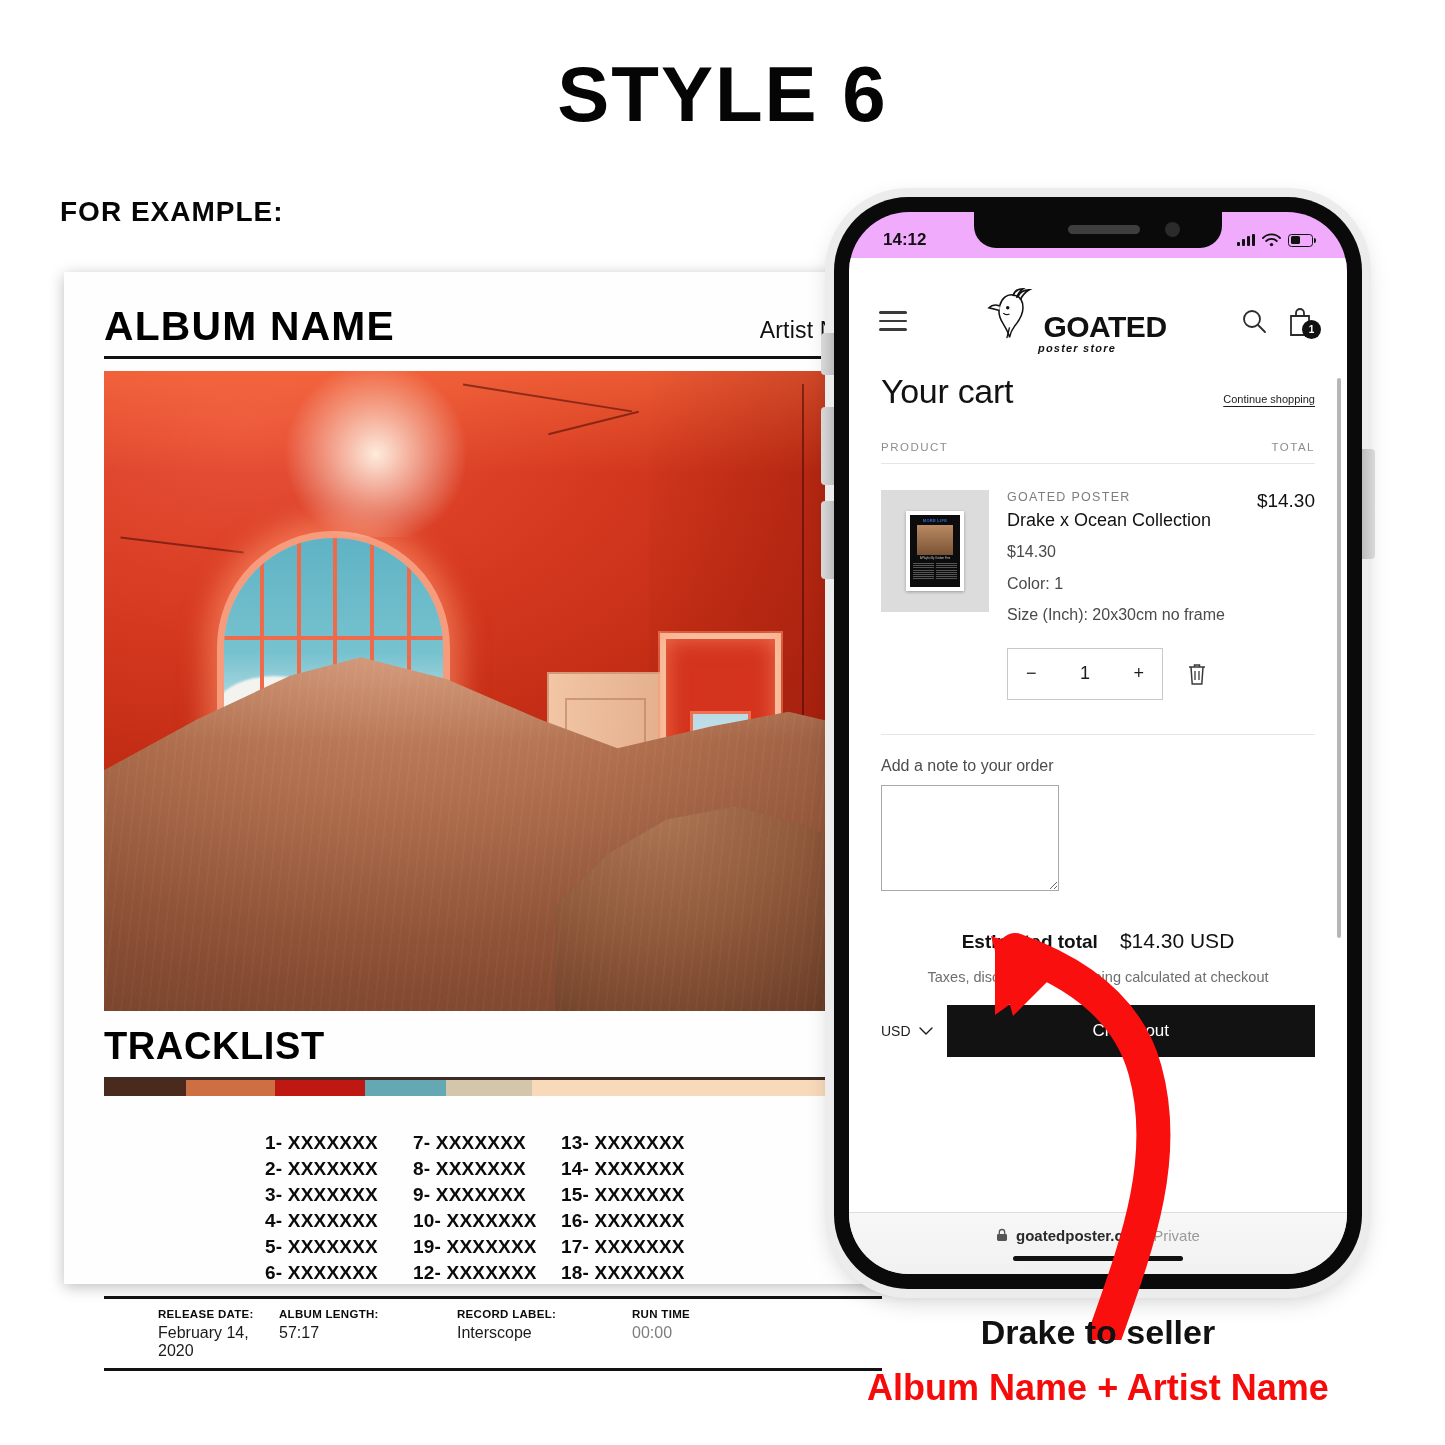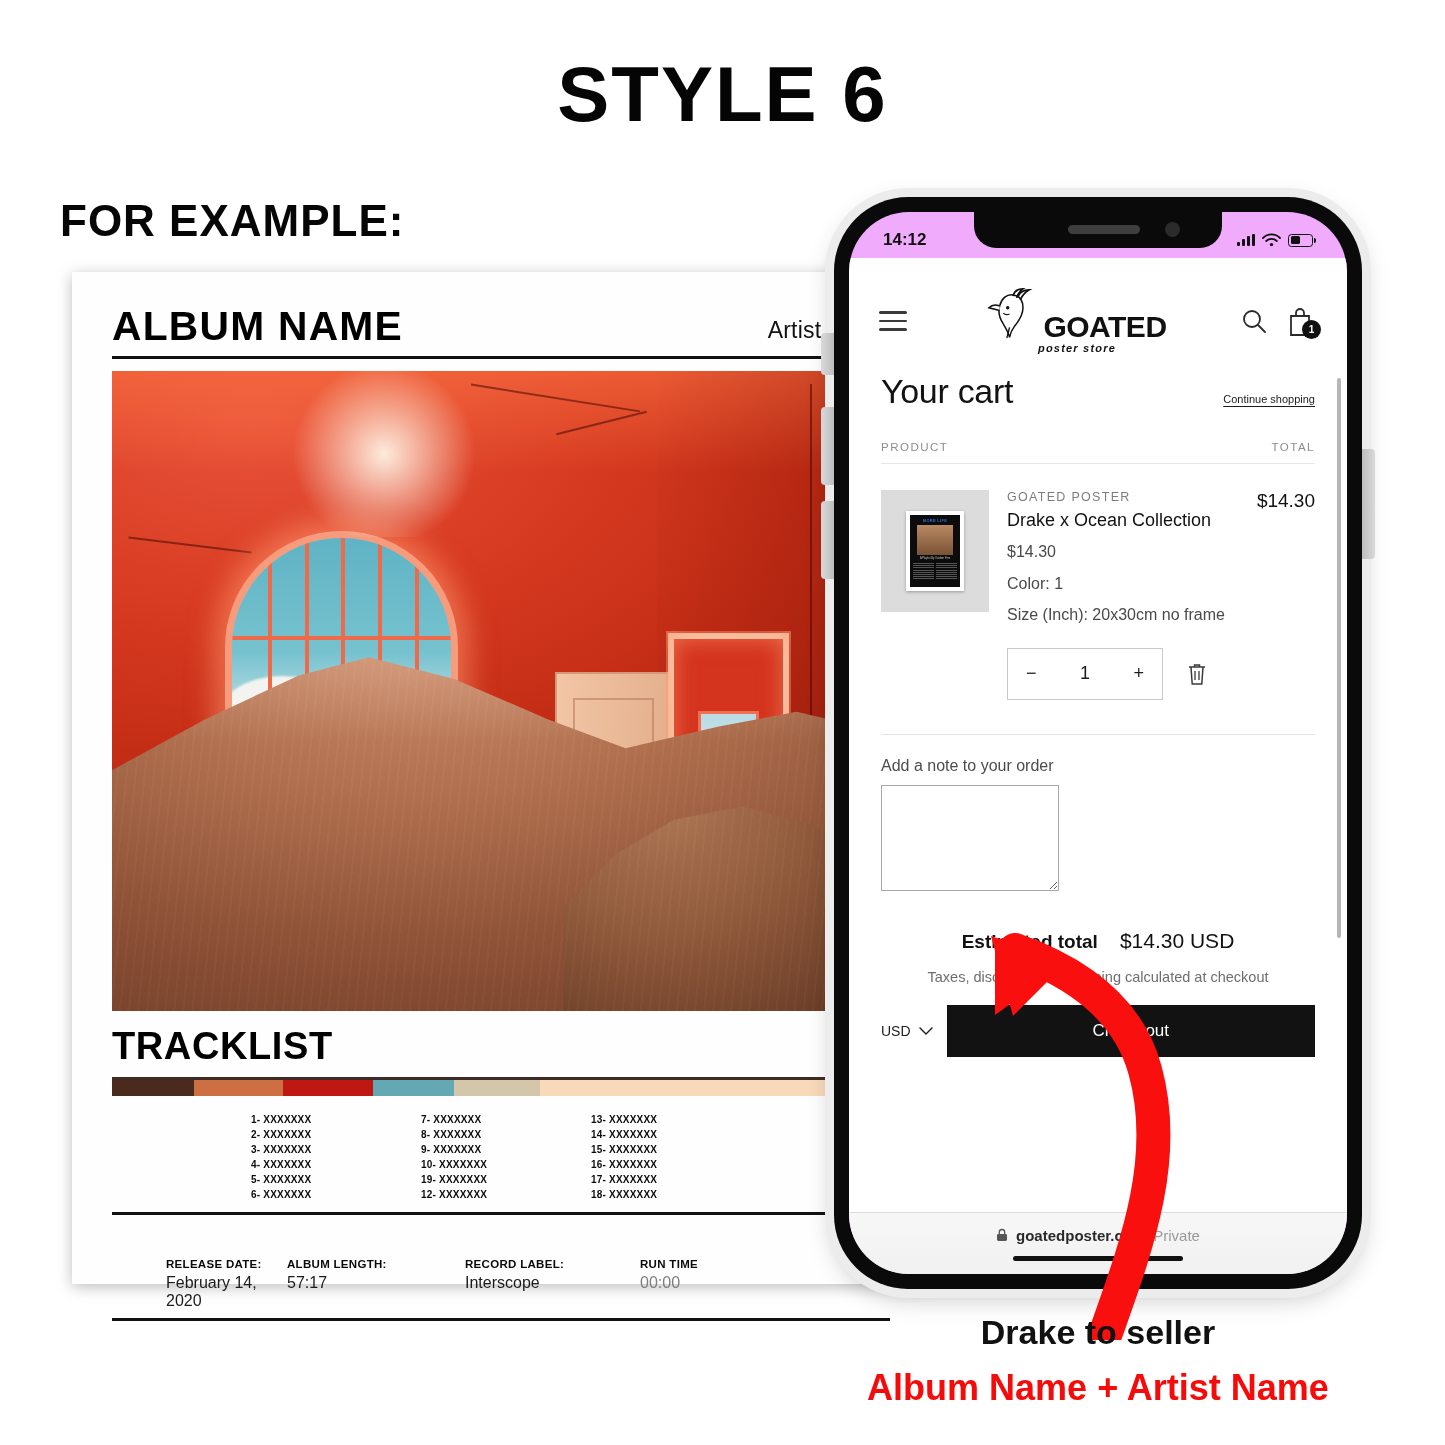--- a/index.html
+++ b/index.html
@@ -13,27 +13,27 @@
 
   
   .style-title {
     position: absolute; top: 55px; left: 0; width: 1445px;
     text-align: center;
     font-size: 78px; font-weight: 700; letter-spacing: 2px;
     color: #050505; line-height: 1;
   }
   .for-example {
     position: absolute; top: 196px; left: 60px;
-    font-size: 44px; font-weight: 700; letter-spacing: 1px;
+    font-size: 28px; font-weight: 700; letter-spacing: 1px;
     color: #060606;
   }
 
   
   .poster-card {
-    position: absolute; left: 72px; top: 272px;
+    position: absolute; left: 64px; top: 272px;
     width: 856px; height: 1012px;
     background: #fefefe;
     box-shadow: 0 3px 14px rgba(0,0,0,.26);
   }
   .poster-inner { position:absolute; left:40px; right:38px; top:34px; bottom:28px; }
 
   .poster-head { display:flex; align-items:flex-end; justify-content:space-between; }
   .album-name {
     font-size: 40px; font-weight: 800; letter-spacing: 1.2px;
     color:#000; line-height: 1;
@@ -134,30 +134,30 @@
 
   
   .tracklist-title {
     margin-top: 16px;
     font-size: 38px; font-weight: 800; letter-spacing: .6px; color:#000; line-height:1;
   }
   .swatches { display:flex; margin-top: 12px; height: 19px; border-top:3px solid #3c2c24; }
   .sw { height:100%; }
 
   .tracks {
-    margin-top: 18px; display:grid;
+    margin-top: 36px; display:grid;
     grid-template-columns: 148px 148px 160px;
     justify-content: center; column-gap: 0px; row-gap: 3px;
-    font-size: 10px; color:#0b0b0b; font-weight:600; letter-spacing:.2px;gap:22px;
+    font-size: 19px; color:#0b0b0b; font-weight:600; letter-spacing:.2px;
   }
   .tracks .col { display:flex; flex-direction:column; gap:4px; }
 
   .meta-rule { margin-top: 12px; height: 3px; background:#121212; }
   .meta {
-    display:flex; padding: 9px 0 8px 0; margin-top: 34px;
+    display:flex; padding: 9px 0 8px 0;
   }
   .meta-col { }
   .meta-col.m1 { width: 175px; padding-left: 54px; }
   .meta-col.m2 { width: 178px; }
   .meta-col.m3 { width: 175px; }
   .meta-col.m4 { width: 120px; }
   .meta-label { font-size: 11.5px; font-weight: 800; letter-spacing:.3px; color:#0a0a0a; }
   .meta-value { font-size: 16px; font-weight: 500; color:#1b1b1b; margin-top:4px; }
   .meta-value.dim { color:#7d7d7d; }
   .meta-rule2 { height: 3px; background:#121212; }

